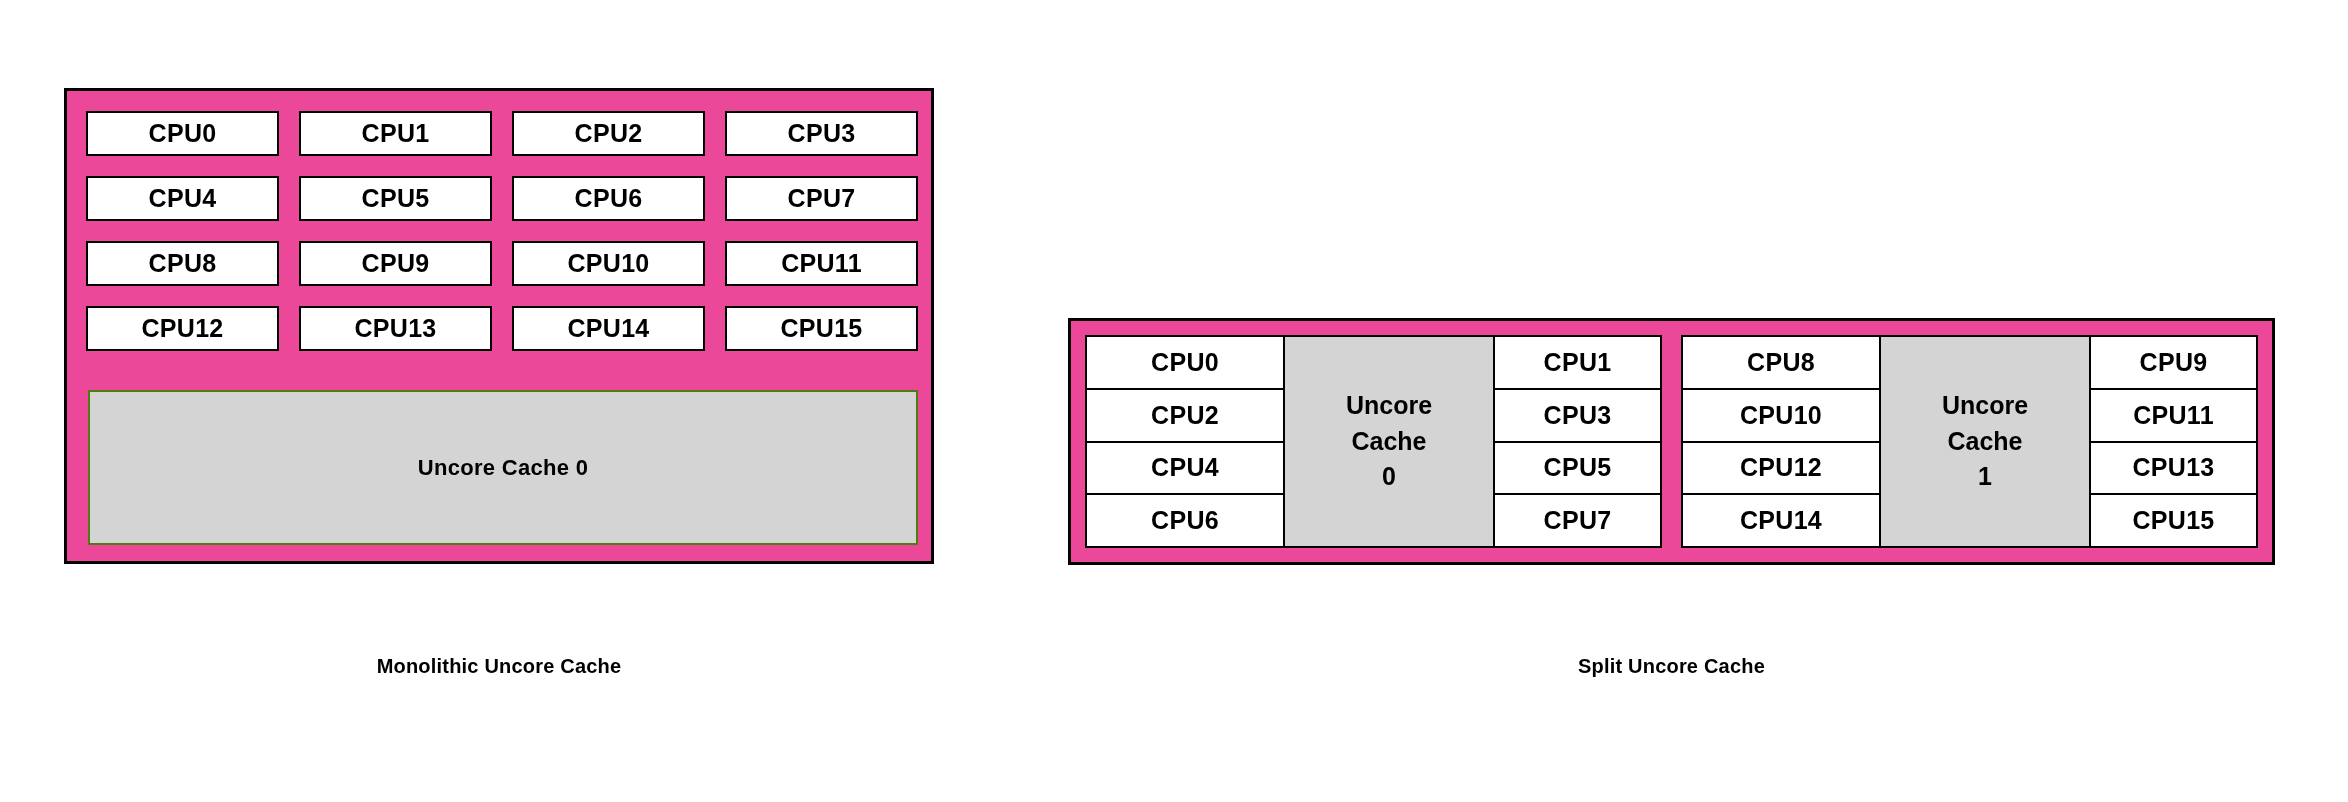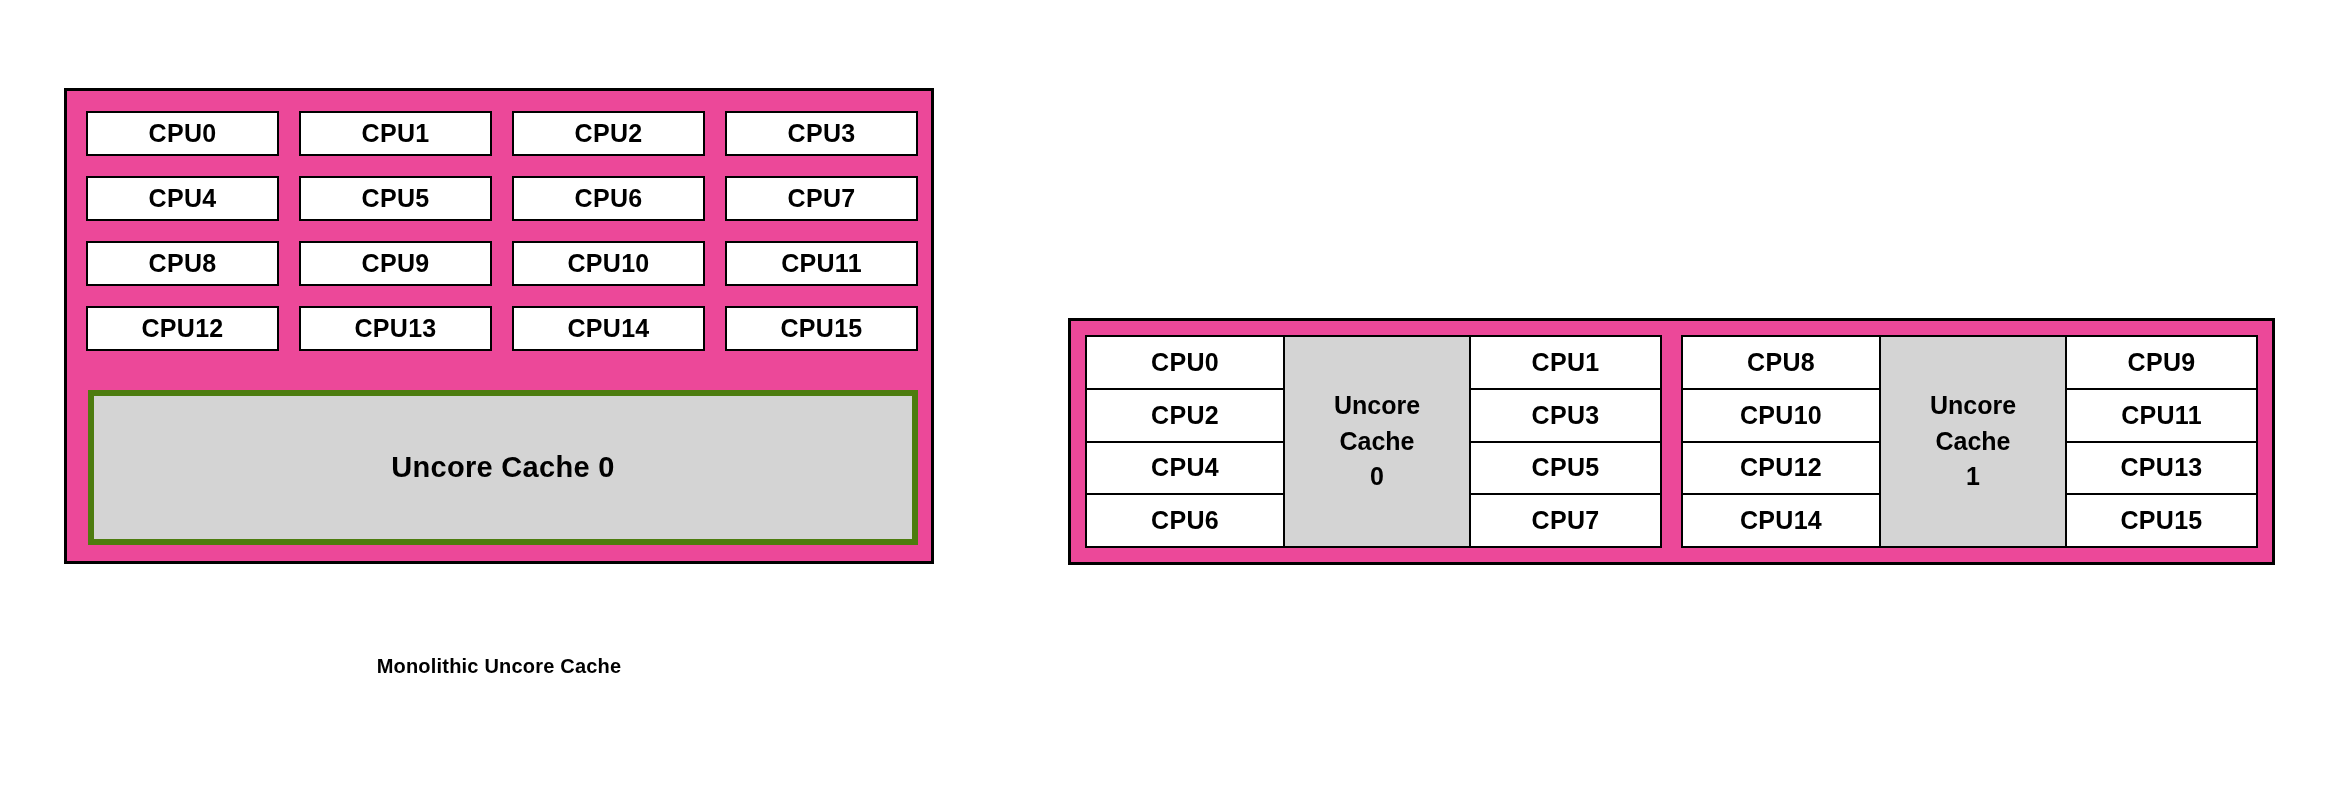--- a/index.html
+++ b/index.html
@@ -71,26 +71,26 @@
     letter-spacing: 0.3px;
   }
 
   .cache-bar {
     position: absolute;
     box-sizing: border-box;
     left: 21px;
     top: 299px;
     width: 830px;
     height: 155px;
-    border: 6px solid #4d7c0f;
+    border: 2px solid #4d7c0f;
     background: #d4d4d4;
     display: flex;
     align-items: center;
     justify-content: center;
-    font-size: 29px;
+    font-size: 22px;
     font-weight: bold;
     color: #000000;
     letter-spacing: 0.3px;
   }
 
   
   #split-panel {
     left: 1068px;
     top: 318px;
     width: 1207px;
@@ -132,21 +132,21 @@
     font-size: 25px;
     font-weight: bold;
     color: #000000;
     letter-spacing: 0.3px;
     margin-bottom: -2px;
   }
   .cpu-cell:last-child { margin-bottom: 0; }
 
   .split-cache {
     box-sizing: border-box;
-    width: 188px;
+    width: 212px;
     border: 2px solid #000000;
     background: #d4d4d4;
     margin-left: -2px;
     margin-right: -2px;
     display: flex;
     flex-direction: column;
     align-items: center;
     justify-content: center;
     font-size: 25px;
     font-weight: bold;
@@ -241,14 +241,15 @@
           <div class="cpu-cell">CPU11</div>
           <div class="cpu-cell">CPU13</div>
           <div class="cpu-cell">CPU15</div>
         </div>
       </div>
 
     </div>
   </div>
 
   <div class="caption" id="caption-monolithic">Monolithic Uncore Cache</div>
+  <div class="caption" id="caption-split">Split Uncore Cache</div>
 
 </div>
 
 </body></html>

